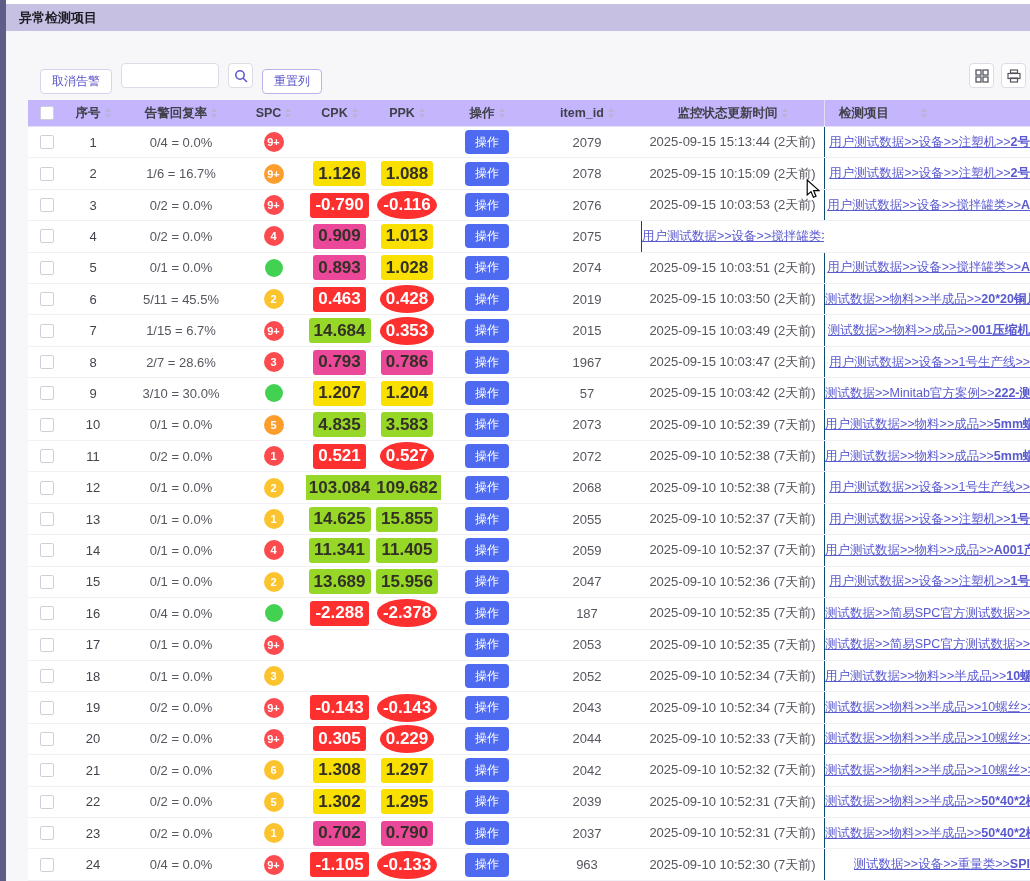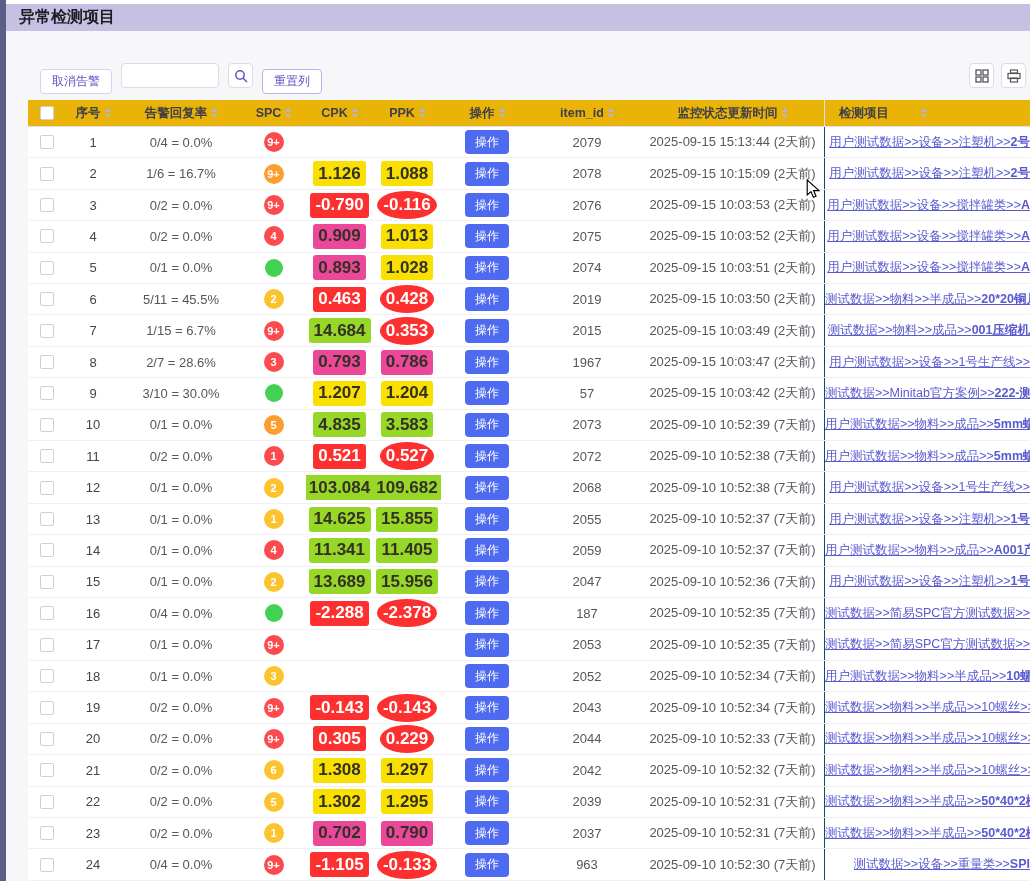--- a/index.html
+++ b/index.html
@@ -4,40 +4,40 @@
 <style>
   * { margin:0; padding:0; box-sizing:border-box; }
   html,body { width:1030px; height:881px; overflow:hidden; background:#ffffff;
     font-family:"Liberation Sans","DejaVu Sans",sans-serif; }
   .app { position:relative; width:1030px; height:881px; background:#ffffff; }
 
   .side-strip { position:absolute; left:0; top:0; width:6px; height:881px; background:#5d5d87; }
 
   .title-bar { position:absolute; left:6px; top:4px; right:0; height:27px;
     background:#c6c0e2; display:flex; align-items:center; padding-left:13px; }
-  .title-bar .title { font-size:16px; font-weight:bold; color:#1c1c24; }
+  .title-bar .title { font-size:13px; font-weight:bold; color:#1c1c24; }
 
   .content { position:absolute; left:6px; top:31px; right:0; bottom:0; background:#f7f7f9; }
 
   
   .toolbar { position:relative; margin-top:32px; height:25px; display:flex; align-items:center;
     gap:9px; padding-left:34px; }
   .btn { height:25px; padding:0 11px; background:#ffffff; border:1px solid #d6d3ee; border-radius:4px;
     font-size:12px; color:#5a54c8; cursor:pointer; font-family:inherit;margin-top:12px; }
   .btn.reset { border-color:#b9b3ea; }
   .search-input { width:98px; height:25px; border:1px solid #dcdce6; border-radius:4px;
     background:#fff; padding:0 8px; font-size:12px; color:#333; outline:none; font-family:inherit; }
   .icon-btn { width:25px; height:25px; background:#fff; border:1px solid #dcdce6; border-radius:4px;
     display:flex; align-items:center; justify-content:center; cursor:pointer; }
   .toolbar-right { position:absolute; right:4px; top:0; display:flex; gap:7px; }
 
   
   .table { margin-top:12px; margin-left:22px; background:#fff;
     --cols: 37px 56px 120px 65px 67px 68px 92px 108px 183px minmax(0,1fr); }
-  .thead { display:grid; grid-template-columns:var(--cols); background:#eab308; height:27px;
+  .thead { display:grid; grid-template-columns:var(--cols); background:#c4b5fd; height:27px;
     border-bottom:1px solid #e4e0f2; }
   .th { display:flex; align-items:center; justify-content:center; gap:4px; font-size:12.5px;
     font-weight:bold; color:#3f4048; cursor:pointer; overflow:hidden; white-space:nowrap; }
   .th.left { justify-content:flex-start; padding-left:14px;gap:32px; }
   .carets { display:inline-flex; flex-direction:column; gap:2px; }
   .caret-up { width:0; height:0; border-left:3.5px solid transparent; border-right:3.5px solid transparent;
     border-bottom:4.5px solid #b9b4d6; }
   .caret-down { width:0; height:0; border-left:3.5px solid transparent; border-right:3.5px solid transparent;
     border-top:4.5px solid #b9b4d6; }
 
@@ -304,23 +304,20 @@
             </div>
             <div class="td col-ppk">
               <span class="metric yellow">1.013</span>
             </div>
             <div class="td col-action">
               <button class="op-btn">操作</button>
             </div>
             <div class="td col-itemid">
               <span>2075</span>
             </div>
-            <div class="td col-time">
-              <span>2025-09-15 10:03:52 (2天前)</span>
-            </div>
             <div class="td col-item">
               <a class="item-link"><span>用户测试数据&gt;&gt;设备&gt;&gt;搅拌罐类&gt;&gt;</span><b>A</b></a>
             </div>
           </div>
           <div class="tr">
             <div class="td col-select">
               <span class="checkbox"></span>
             </div>
             <div class="td col-no">
               <span>5</span>

